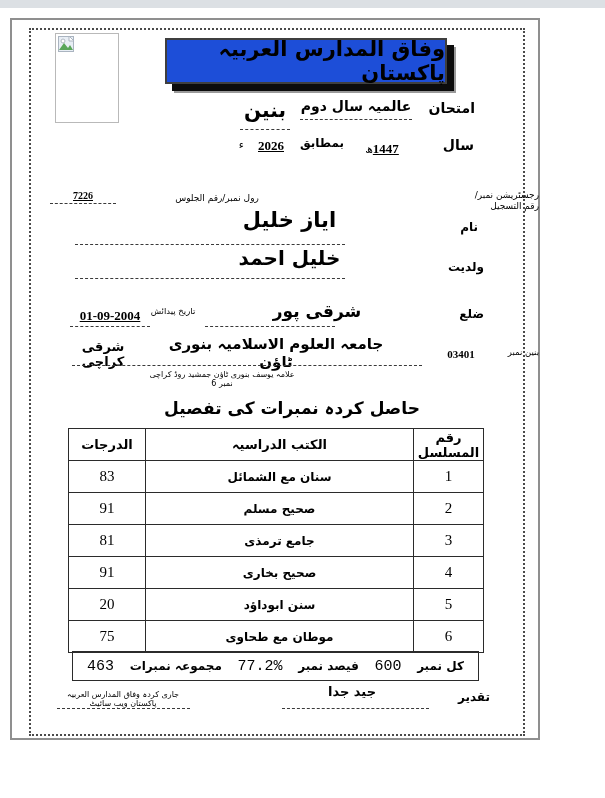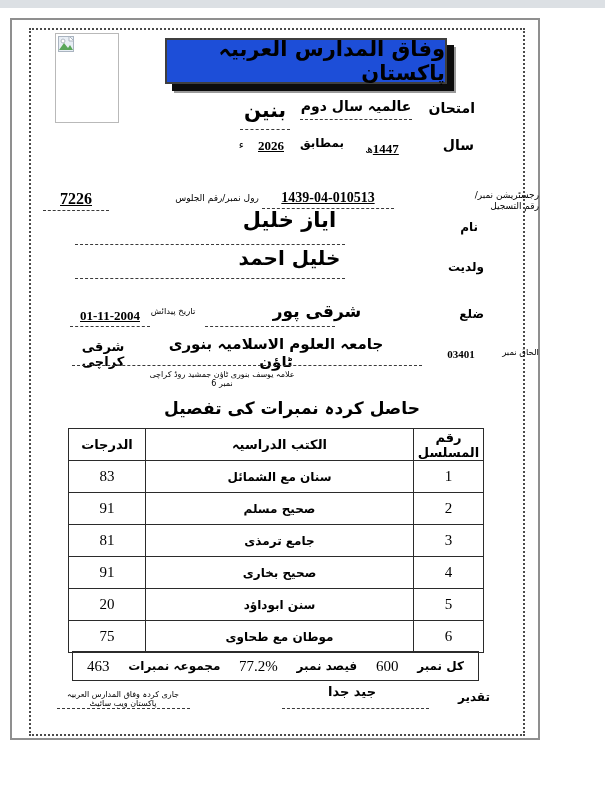--- a/index.html
+++ b/index.html
@@ -35,21 +35,21 @@
   table.marks th,table.marks td{border:1.6px solid #2b2b2b;text-align:center;padding:0;height:31px;}
   table.marks th{font-size:13px;font-weight:bold;}
   td.serial,td.score{font-family:"Liberation Serif","DejaVu Serif",serif;font-size:15px;}
   td.subject{font-size:12px;font-weight:bold;}
   col.c-serial{width:70px;}col.c-subject{width:268px;}col.c-score{width:77px;}
 
   .summary-box{left:60px;top:631px;width:407px;height:30px;border:1.6px solid #2b2b2b;
         box-sizing:border-box;display:flex;flex-direction:row-reverse;align-items:center;
         justify-content:space-between;padding:0 14px;}
   .summary-box .slbl{font-size:12px;font-weight:bold;direction:rtl;}
-  .summary-box .sval{font-family:Liberation Serif, serif;font-size:15px;}
+  .summary-box .sval{font-family:Liberation Mono, monospace;font-size:15px;}
 </style>
 </head>
 <body>
 
 <div class="topband"></div>
 
 <div class="page">
   <div class="dotted-frame"></div>
 
   <div class="abs photo-box">
@@ -69,39 +69,38 @@
   <span class="abs urdu bold center dashunder" style="left:288px;top:78px;width:112px;font-size:14px;padding-bottom:5px;">عالمیہ سال دوم</span>
   <span class="abs urdu bold center dashunder" style="left:228px;top:72px;width:50px;font-size:20px;padding-bottom:7px;margin-top:6px;">بنین</span>
 
   <span class="abs lbl urdu" style="left:420px;top:117px;width:42px;text-align:right;">سال</span>
   <span class="abs urdu" style="left:335px;top:118px;width:70px;text-align:center;"><span class="num bold solidunder" style="font-size:13px;">1447</span><span style="font-size:11px;">ھ</span></span>
   <span class="abs urdu bold" style="left:284px;top:116px;width:52px;font-size:12px;text-align:center;">بمطابق</span>
   <span class="abs num bold solidunder" style="left:235px;top:118px;width:48px;font-size:13px;text-align:center;">2026</span>
   <span class="abs urdu" style="left:218px;top:118px;width:14px;font-size:11px;">ء</span>
 
   <span class="abs small-lbl urdu" style="left:455px;top:170px;width:72px;text-align:right;line-height:1.25;">رجسٹریشن نمبر/رقم التسجیل</span>
-  <span class="abs num bold solidunder dashunder center" style="left:250px;top:170px;width:132px;font-size:14px;padding-bottom:2px;">1439-04-010513</span>
   <span class="abs small-lbl urdu" style="left:162px;top:173px;width:86px;text-align:center;">رول نمبر/رقم الجلوس</span>
-  <span class="abs num bold solidunder dashunder center" style="left:31px;top:170px;width:66px;font-size:16px;padding-bottom:2px;">7226</span>
+  <span class="abs num bold solidunder dashunder center" style="left:38px;top:170px;width:66px;font-size:10px;padding-bottom:2px;">7226</span>
 
   <span class="abs lbl urdu" style="left:436px;top:200px;width:30px;font-size:12px;">نام</span>
   <span class="abs urdu bold center" style="left:210px;top:188px;width:135px;font-size:21px;">ایاز خلیل</span>
   <div class="abs dashline" style="left:63px;top:224px;width:270px;"></div>
 
   <span class="abs lbl urdu" style="left:432px;top:240px;width:40px;text-align:right;font-size:12px;">ولدیت</span>
   <span class="abs urdu bold center" style="left:210px;top:226px;width:135px;font-size:20px;">خلیل احمد</span>
   <div class="abs dashline" style="left:63px;top:258px;width:270px;"></div>
 
   <span class="abs lbl urdu" style="left:440px;top:287px;width:32px;text-align:right;font-size:12px;">ضلع</span>
   <span class="abs urdu bold center" style="left:255px;top:281px;width:100px;font-size:17px;">شرقی پور</span>
   <div class="abs dashline" style="left:193px;top:306px;width:130px;"></div>
   <span class="abs urdu" style="left:136px;top:286px;width:50px;font-size:8.5px;text-align:center;">تاریخ پیدائش</span>
-  <span class="abs num bold solidunder dashunder center" style="left:58px;top:288px;width:80px;font-size:13px;padding-bottom:2px;">01-11-2004</span>
+  <span class="abs num bold solidunder dashunder center" style="left:58px;top:288px;width:80px;font-size:13px;padding-bottom:2px;">01-09-2004</span>
 
-  <span class="abs urdu" style="left:483px;top:327px;width:44px;font-size:8.5px;text-align:right;">الحاق نمبر</span>
+  <span class="abs urdu" style="left:483px;top:327px;width:44px;font-size:8.5px;text-align:right;">بنین نمبر</span>
   <span class="abs num bold" style="left:426px;top:328px;width:46px;font-size:11px;text-align:center;">03401</span>
   <span class="abs urdu bold center" style="left:148px;top:315px;width:232px;font-size:15px;">جامعہ العلوم الاسلامیہ بنوری ٹاؤن</span>
   <span class="abs urdu bold center" style="left:58px;top:319px;width:66px;font-size:13px;">شرقی کراچی</span>
   <div class="abs dashline" style="left:60px;top:345px;width:350px;"></div>
   <span class="abs urdu tiny center" style="left:130px;top:350px;width:160px;">علامہ یوسف بنوری ٹاؤن جمشید روڈ کراچی نمبر 6</span>
 
   <span class="abs urdu bold center" style="left:120px;top:378px;width:320px;font-size:17px;">حاصل کردہ نمبرات کی تفصیل</span>
 
   <table class="marks">
     <colgroup>

